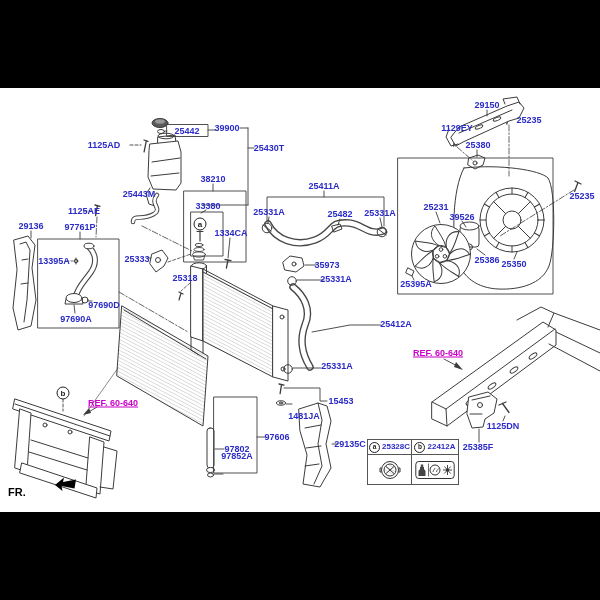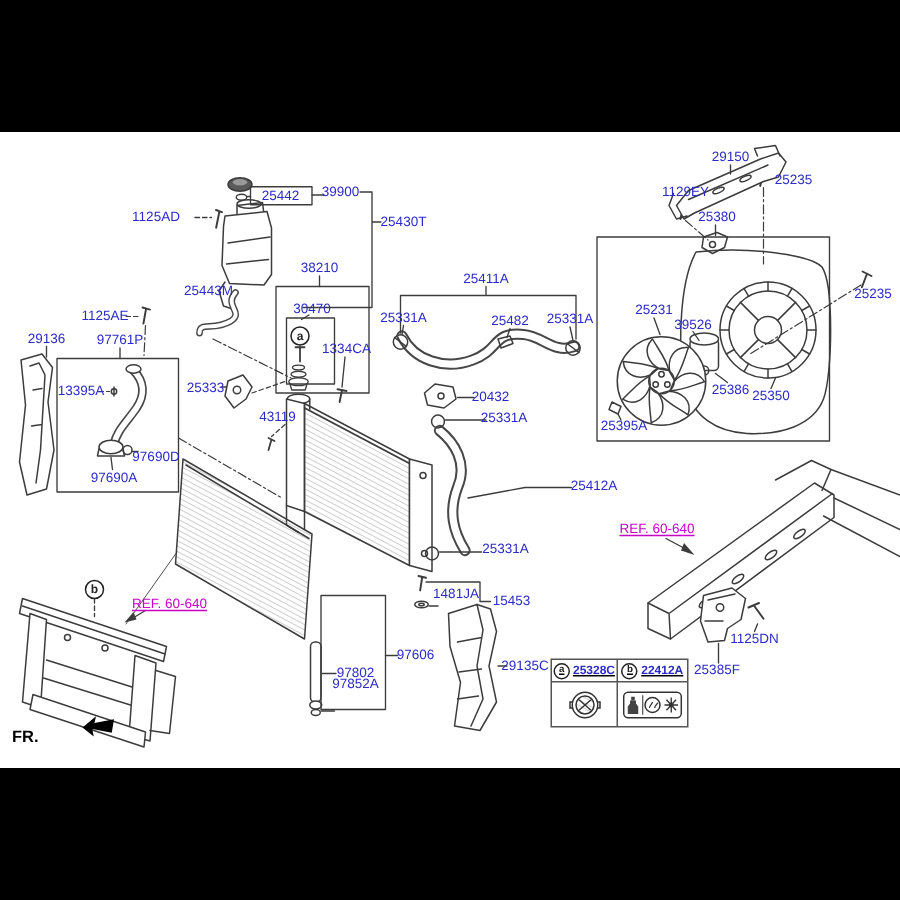--- a/index.html
+++ b/index.html
@@ -2,32 +2,32 @@
 <html><head>
 <meta charset="utf-8">
 <style>
   html,body{margin:0;padding:0;}
   body{width:600px;height:600px;position:relative;background:#ffffff;
        font-family:"Liberation Sans",sans-serif;overflow:hidden;}
   .bar{position:absolute;left:0;width:600px;background:#000;}
   .bar.top{top:0;height:88px;}
   .bar.bottom{top:512px;height:88px;}
   svg.art{position:absolute;left:0;top:0;}
-  .lbl{position:absolute;font-size:9px;font-weight:normal;color:#2b2bc8;
+  .lbl{position:absolute;font-size:9px;font-weight:bold;color:#2b2bc8;
        white-space:nowrap;transform:translate(-50%,-50%);z-index:5;line-height:1;}
   .ref{color:#c800c8;text-decoration:underline;}
   .fr{position:absolute;font-size:11px;font-weight:bold;color:#000;
       transform:translate(0,-50%);z-index:5;line-height:1;}
   .marker{position:absolute;width:11px;height:11px;border:1.2px solid #222;border-radius:50%;
       font-size:8px;font-weight:bold;color:#222;display:flex;align-items:center;justify-content:center;
       transform:translate(-50%,-50%);background:#fff;z-index:6;line-height:1;}
   .legend{position:absolute;left:367px;top:439px;width:90px;height:44px;border:1px solid #555;
       display:grid;grid-template-columns:44px 1fr;grid-template-rows:15px 1fr;background:#fff;z-index:5;}
   .lcell{border-right:1px solid #555;border-bottom:1px solid #555;display:flex;
-      align-items:center;justify-content:center;gap:2px;text-decoration:underline;}
+      align-items:center;justify-content:center;gap:2px;}
   .lcell:nth-child(2n){border-right:none;}
   .lcell.r2{border-bottom:none;}
   .lcell .ptxt{font-size:8px;font-weight:bold;color:#2b2bc8;line-height:1;}
   .mini{width:9px;height:9px;border:1px solid #222;border-radius:50%;font-size:6.5px;font-weight:bold;
       color:#222;display:flex;align-items:center;justify-content:center;flex:none;line-height:1;}
 </style>
 </head>
 <body>
 
 <div class="bar top"></div>
@@ -278,38 +278,38 @@
     <polygon points="55,485 64,477.5 63,482 76,479.5 74.5,488.5 61.5,486 62.5,491" fill="#000" stroke="none"></polygon>
   </g>
 </svg>
 
 <div class="lbl" style="left:187px;top:131px">25442</div>
 <div class="lbl" style="left:227px;top:128px">39900</div>
 <div class="lbl" style="left:269px;top:148px">25430T</div>
 <div class="lbl" style="left:104px;top:145px">1125AD</div>
 <div class="lbl" style="left:139px;top:194px">25443M</div>
 <div class="lbl" style="left:213px;top:179px">38210</div>
-<div class="lbl" style="left:208px;top:206px">30470</div>
+<div class="lbl" style="left:208px;top:206px">33380</div>
 <div class="lbl" style="left:231px;top:233px">1334CA</div>
 <div class="lbl" style="left:269px;top:212px">25331A</div>
 <div class="lbl" style="left:324px;top:186px">25411A</div>
 <div class="lbl" style="left:340px;top:214px">25482</div>
 <div class="lbl" style="left:380px;top:213px">25331A</div>
-<div class="lbl" style="left:327px;top:265px">20432</div>
+<div class="lbl" style="left:327px;top:265px">35973</div>
 <div class="lbl" style="left:336px;top:279px">25331A</div>
 <div class="lbl" style="left:396px;top:324px">25412A</div>
 <div class="lbl" style="left:337px;top:366px">25331A</div>
 <div class="lbl" style="left:341px;top:401px">15453</div>
-<div class="lbl" style="left:304px;top:396px">1481JA</div>
+<div class="lbl" style="left:304px;top:416px">1481JA</div>
 <div class="lbl" style="left:31px;top:226px">29136</div>
-<div class="lbl" style="left:70px;top:211px">1125AE</div>
+<div class="lbl" style="left:84px;top:211px">1125AE</div>
 <div class="lbl" style="left:80px;top:227px">97761P</div>
 <div class="lbl" style="left:54px;top:261px">13395A</div>
 <div class="lbl" style="left:137px;top:259px">25333</div>
-<div class="lbl" style="left:185px;top:278px">43119</div>
+<div class="lbl" style="left:185px;top:278px">25318</div>
 <div class="lbl" style="left:104px;top:305px">97690D</div>
 <div class="lbl" style="left:76px;top:319px">97690A</div>
 <div class="lbl" style="left:487px;top:105px">29150</div>
 <div class="lbl" style="left:529px;top:120px">25235</div>
 <div class="lbl" style="left:457px;top:128px">1129EY</div>
 <div class="lbl" style="left:478px;top:145px">25380</div>
 <div class="lbl" style="left:582px;top:196px">25235</div>
 <div class="lbl" style="left:436px;top:207px">25231</div>
 <div class="lbl" style="left:462px;top:217px">39526</div>
 <div class="lbl" style="left:487px;top:260px">25386</div>

